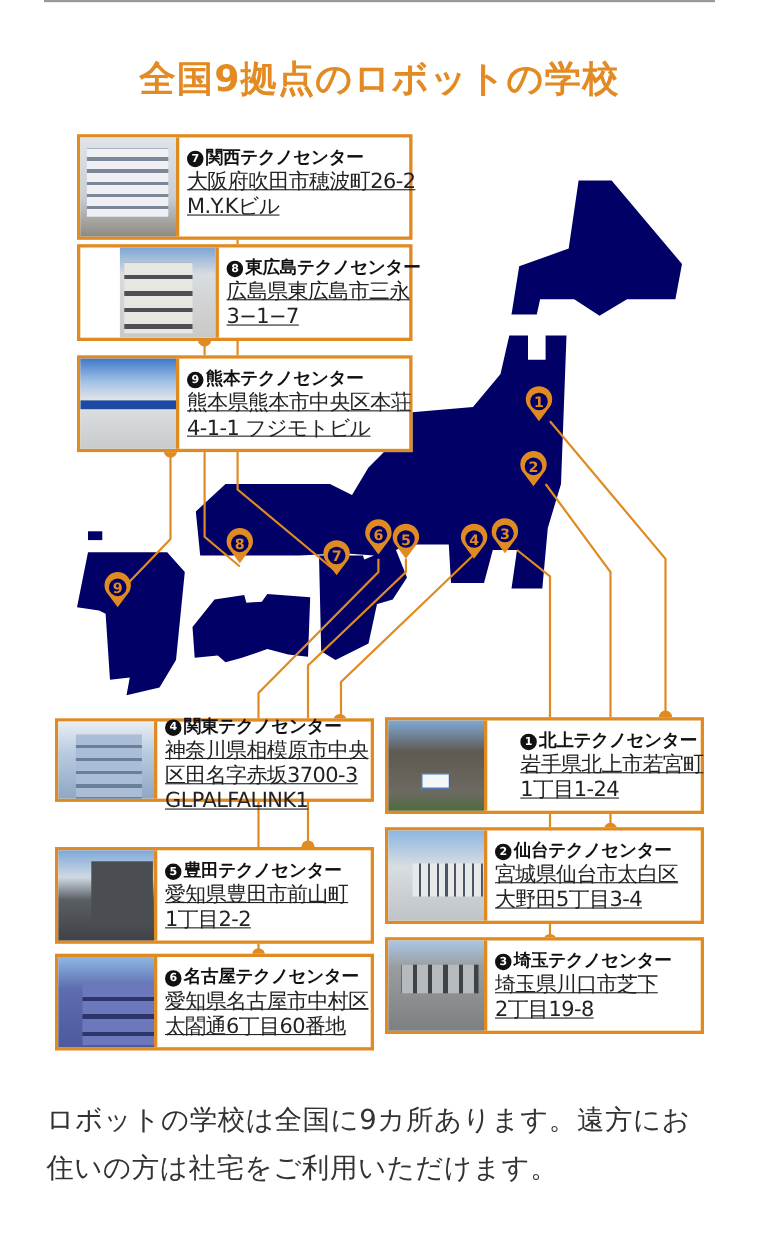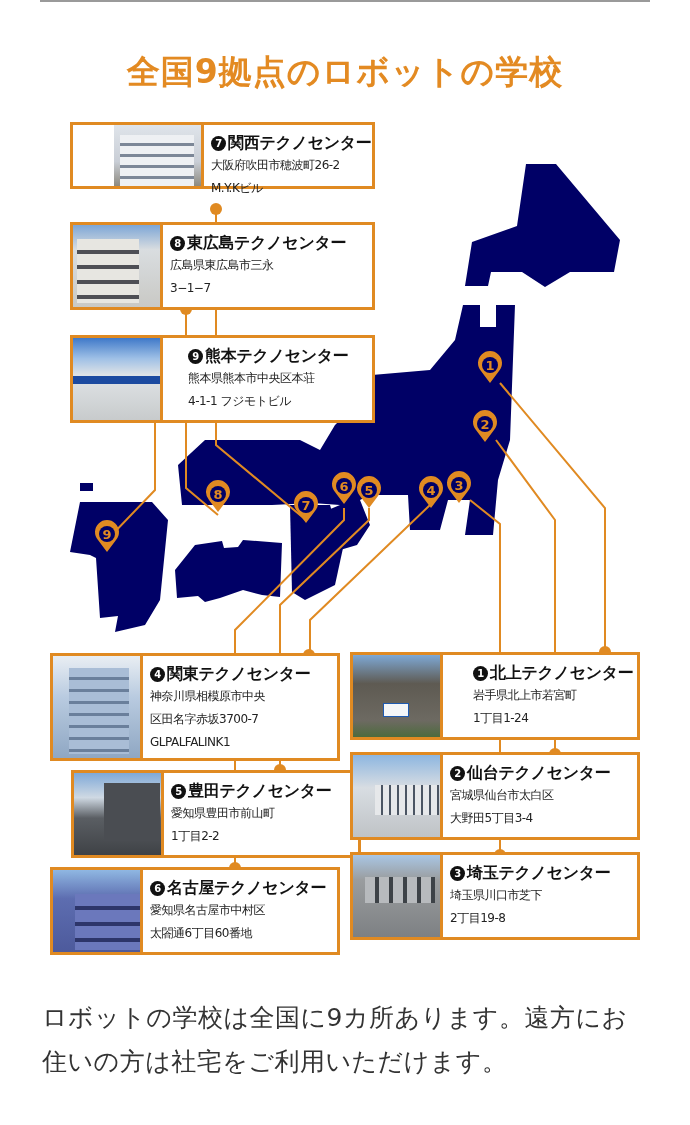--- a/index.html
+++ b/index.html
@@ -8,21 +8,21 @@
   .topline { position:absolute; left:40px; top:0; width:610px; height:2px; background:#9a9a9a; }
   .title { position:absolute; left:0; top:50px; width:690px; text-align:center;
            font-size:33px; font-weight:bold; color:#e38a22; letter-spacing:1px; }
   svg.map { position:absolute; left:0; top:0; }
   .card { position:absolute; background:#fff; border:3px solid #e08a22; box-sizing:border-box;
           display:flex; }
   .card .photo { height:100%; border-right:3px solid #e08a22; box-sizing:border-box; flex:none;
                  position:relative; overflow:hidden; }
   .card .txt { padding:6px 0 0 7px; line-height:23px; white-space:nowrap; }
   .card .name { font-weight:bold; font-size:16px; color:#111; letter-spacing:-0.3px; }
-  .card .addr { font-size:12px; color:#222; letter-spacing:-0.5px; }
+  .card .addr { font-size:19px; color:#222; letter-spacing:-0.5px;text-decoration:underline; }
   .num { display:inline-block; width:15px; height:15px; border-radius:50%; background:#111;
          color:#fff; font-size:10px; line-height:15px; text-align:center; margin-right:2px;
          vertical-align:1px; }
   .desc { position:absolute; left:42px; top:996px; width:600px; font-size:25px; line-height:44px;
           color:#333; letter-spacing:0.5px; }
   .bld { position:absolute; }
 </style>
 </head>
 <body>
 
@@ -113,66 +113,66 @@
         <text y="5" fill="#e08a22">8</text>
       </g>
     <g transform="translate(107,534)">
       <path d="M0,18 L-9,6 A12,12 0 1,1 9,6 Z" fill="#e08a22"></path>
         <circle r="8" fill="#000066"></circle>
         <text y="5" fill="#e08a22">9</text>
       </g>
   </g>
 </svg>
 
-<div class="card" style="left:70px;top:122px;width:305px;height:67px;padding-left:41px;">
+<div class="card" style="left:70px;top:122px;width:305px;height:96px;">
   <div class="photo" style="width:90px;background:linear-gradient(180deg,#dfe4ea 0%,#c9ced6 60%,#8d8a80 100%);">
     <div class="bld" style="left:6px;top:10px;width:74px;height:62px;background:repeating-linear-gradient(180deg,#eef0f3 0 8px,#7c8797 8px 11px);"></div>
   </div>
   <div class="txt">
     <div class="name"><span class="num">7</span><span>関西テクノセンター</span></div>
     <div class="addr">大阪府吹田市穂波町26-2</div>
     <div class="addr">M.Y.Kビル</div>
   </div>
 </div>
 
-<div class="card" style="left:70px;top:222px;width:305px;height:88px;">
+<div class="card" style="left:70px;top:222px;width:305px;height:88px;padding-left:36px;">
   <div class="photo" style="width:90px;background:linear-gradient(180deg,#7da6d6 0%,#d9dde0 30%,#c9c9c5 100%);">
     <div class="bld" style="left:4px;top:14px;width:62px;height:64px;background:repeating-linear-gradient(180deg,#e7e6e1 0 11px,#4e4f55 11px 15px);"></div>
   </div>
   <div class="txt">
     <div class="name"><span class="num">8</span><span>東広島テクノセンター</span></div>
     <div class="addr">広島県東広島市三永</div>
     <div class="addr">3−1−7</div>
   </div>
 </div>
 
-<div class="card" style="left:70px;top:335px;width:305px;height:88px;gap:18px;">
+<div class="card" style="left:70px;top:323px;width:305px;height:88px;">
   <div class="photo" style="width:90px;background:linear-gradient(180deg,#3f79c9 0%,#9fc0e6 25%,#dfe3e6 45%,#c8cbcc 100%);">
     <div class="bld" style="left:0;top:38px;width:88px;height:8px;background:#1c4aa0;"></div>
   </div>
   <div class="txt">
     <div class="name"><span class="num">9</span><span>熊本テクノセンター</span></div>
     <div class="addr">熊本県熊本市中央区本荘</div>
     <div class="addr">4-1-1 フジモトビル</div>
   </div>
 </div>
 
-<div class="card" style="left:50px;top:653px;width:290px;height:108px;">
+<div class="card" style="left:50px;top:653px;width:290px;height:76px;align-items:center;">
   <div class="photo" style="width:90px;background:linear-gradient(180deg,#e9eef3 0%,#b9cbe0 40%,#8fa7c3 100%);">
     <div class="bld" style="left:16px;top:12px;width:60px;height:86px;background:repeating-linear-gradient(180deg,#a9bdd6 0 9px,#6a7f9b 9px 12px);"></div>
   </div>
   <div class="txt">
     <div class="name"><span class="num">4</span><span>関東テクノセンター</span></div>
     <div class="addr">神奈川県相模原市中央</div>
-    <div class="addr">区田名字赤坂3700-7</div>
+    <div class="addr">区田名字赤坂3700-3</div>
     <div class="addr">GLPALFALINK1</div>
   </div>
 </div>
 
-<div class="card" style="left:50px;top:770px;width:290px;height:88px;margin-left:21px;">
+<div class="card" style="left:50px;top:770px;width:290px;height:88px;">
   <div class="photo" style="width:90px;background:linear-gradient(180deg,#7fa9d8 0%,#cfd9e3 30%,#5a5e63 55%,#3f4246 100%);">
     <div class="bld" style="left:30px;top:10px;width:56px;height:58px;background:#4a4d52;"></div>
   </div>
   <div class="txt">
     <div class="name"><span class="num">5</span><span>豊田テクノセンター</span></div>
     <div class="addr">愛知県豊田市前山町</div>
     <div class="addr">1丁目2-2</div>
   </div>
 </div>
 

